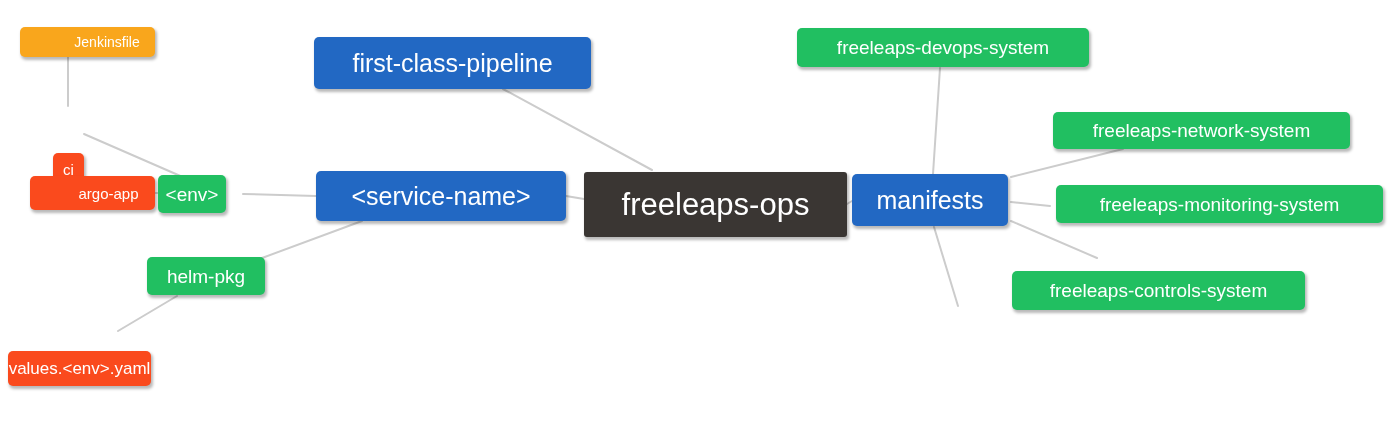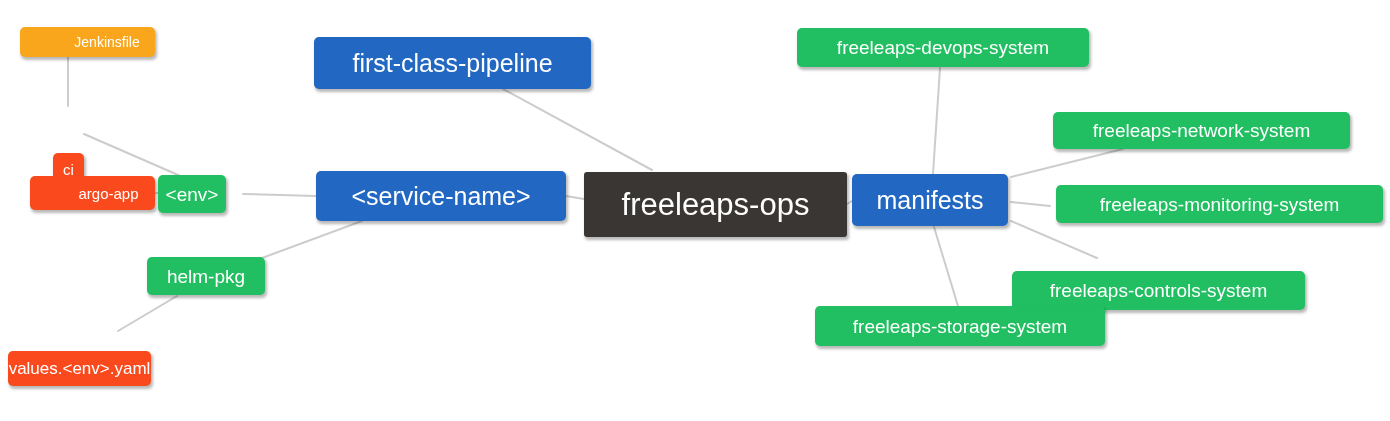--- a/index.html
+++ b/index.html
@@ -75,15 +75,14 @@
   <div class="node c-green" id="n-helm">helm-pkg</div>
   <div class="node c-red" id="n-values">values.&lt;env&gt;.yaml</div>
   <div class="node c-blue" id="n-fcp">first-class-pipeline</div>
   <div class="node c-blue" id="n-service">&lt;service-name&gt;</div>
   <div class="node c-root" id="n-ops">freeleaps-ops</div>
   <div class="node c-blue" id="n-manifests">manifests</div>
   <div class="node c-green" id="n-devops">freeleaps-devops-system</div>
   <div class="node c-green" id="n-network">freeleaps-network-system</div>
   <div class="node c-green" id="n-monitoring">freeleaps-monitoring-system</div>
   <div class="node c-green" id="n-controls">freeleaps-controls-system</div>
-  <div class="node c-green" id="n-storage">freeleaps-storage-system</div>
 
 </div>
 
 </body></html>

